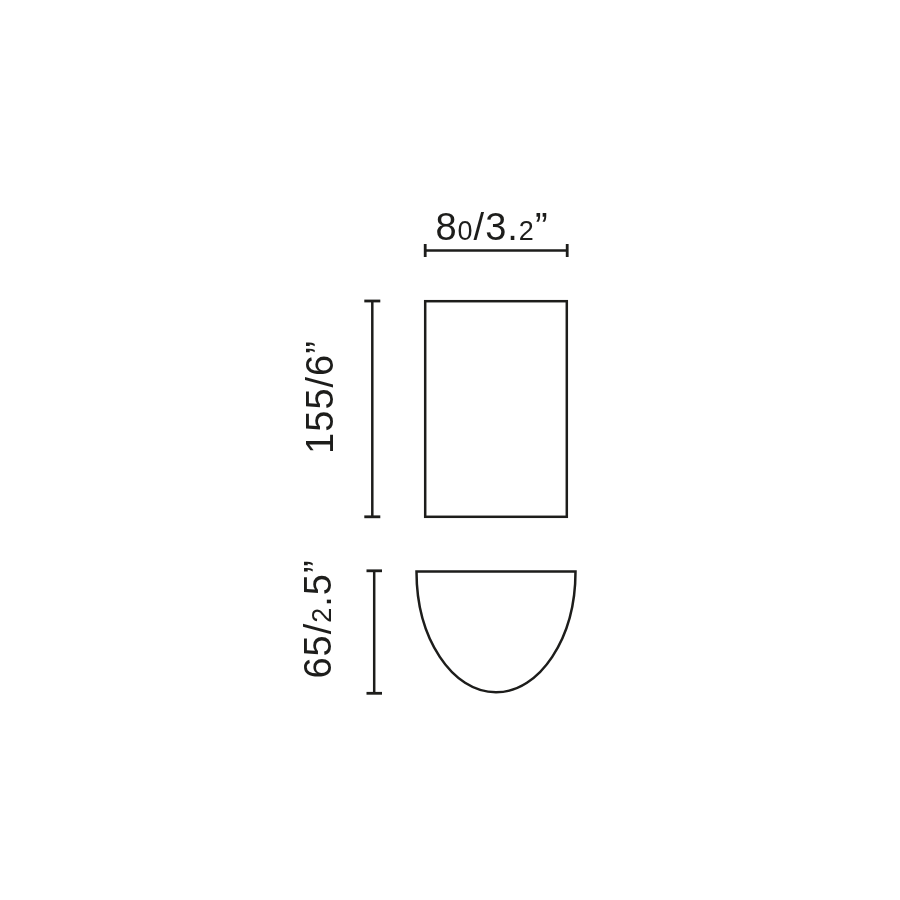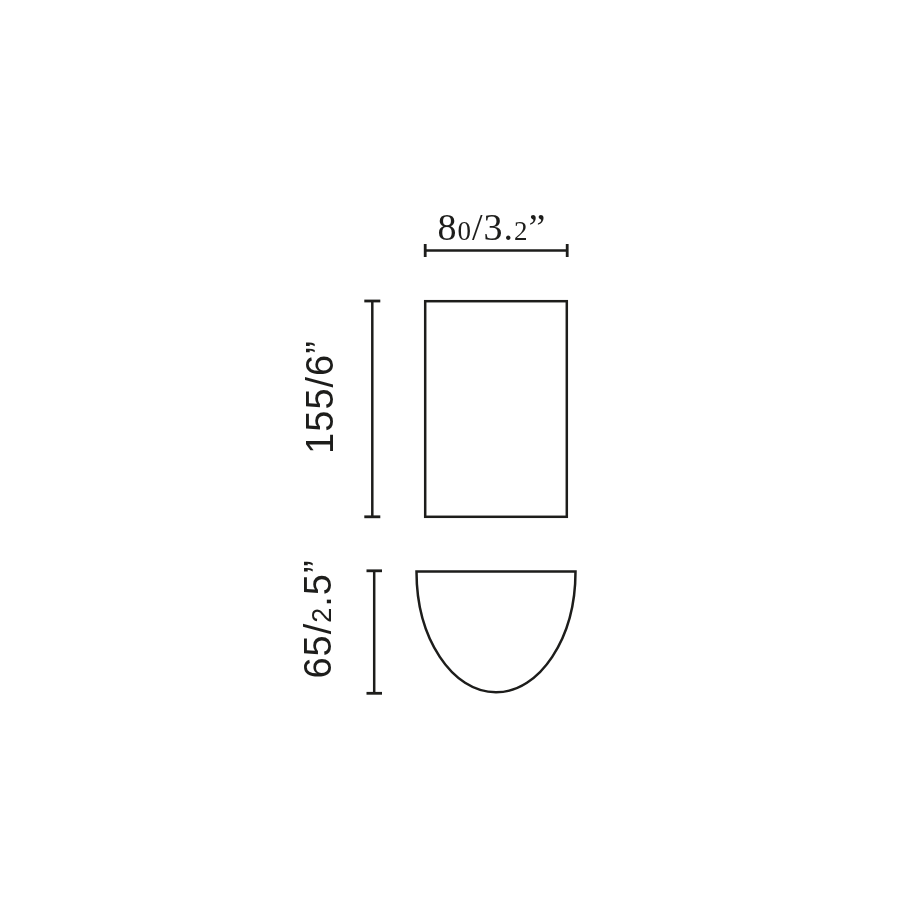--- a/index.html
+++ b/index.html
@@ -36,21 +36,20 @@
   }
   .dim-label .osf {
     
     font-size: 27px;
   }
   #width-label {
     left: 392px;
     top: 207px;
     width: 200px;
     height: 40px;
-    font-family: Liberation Serif, serif;
   }
   .rot {
     transform: translate(-50%, -50%) rotate(-90deg);
   }
   #height-label {
     left: 320px;
     top: 397px;
     width: 240px;
     height: 40px;
   }

